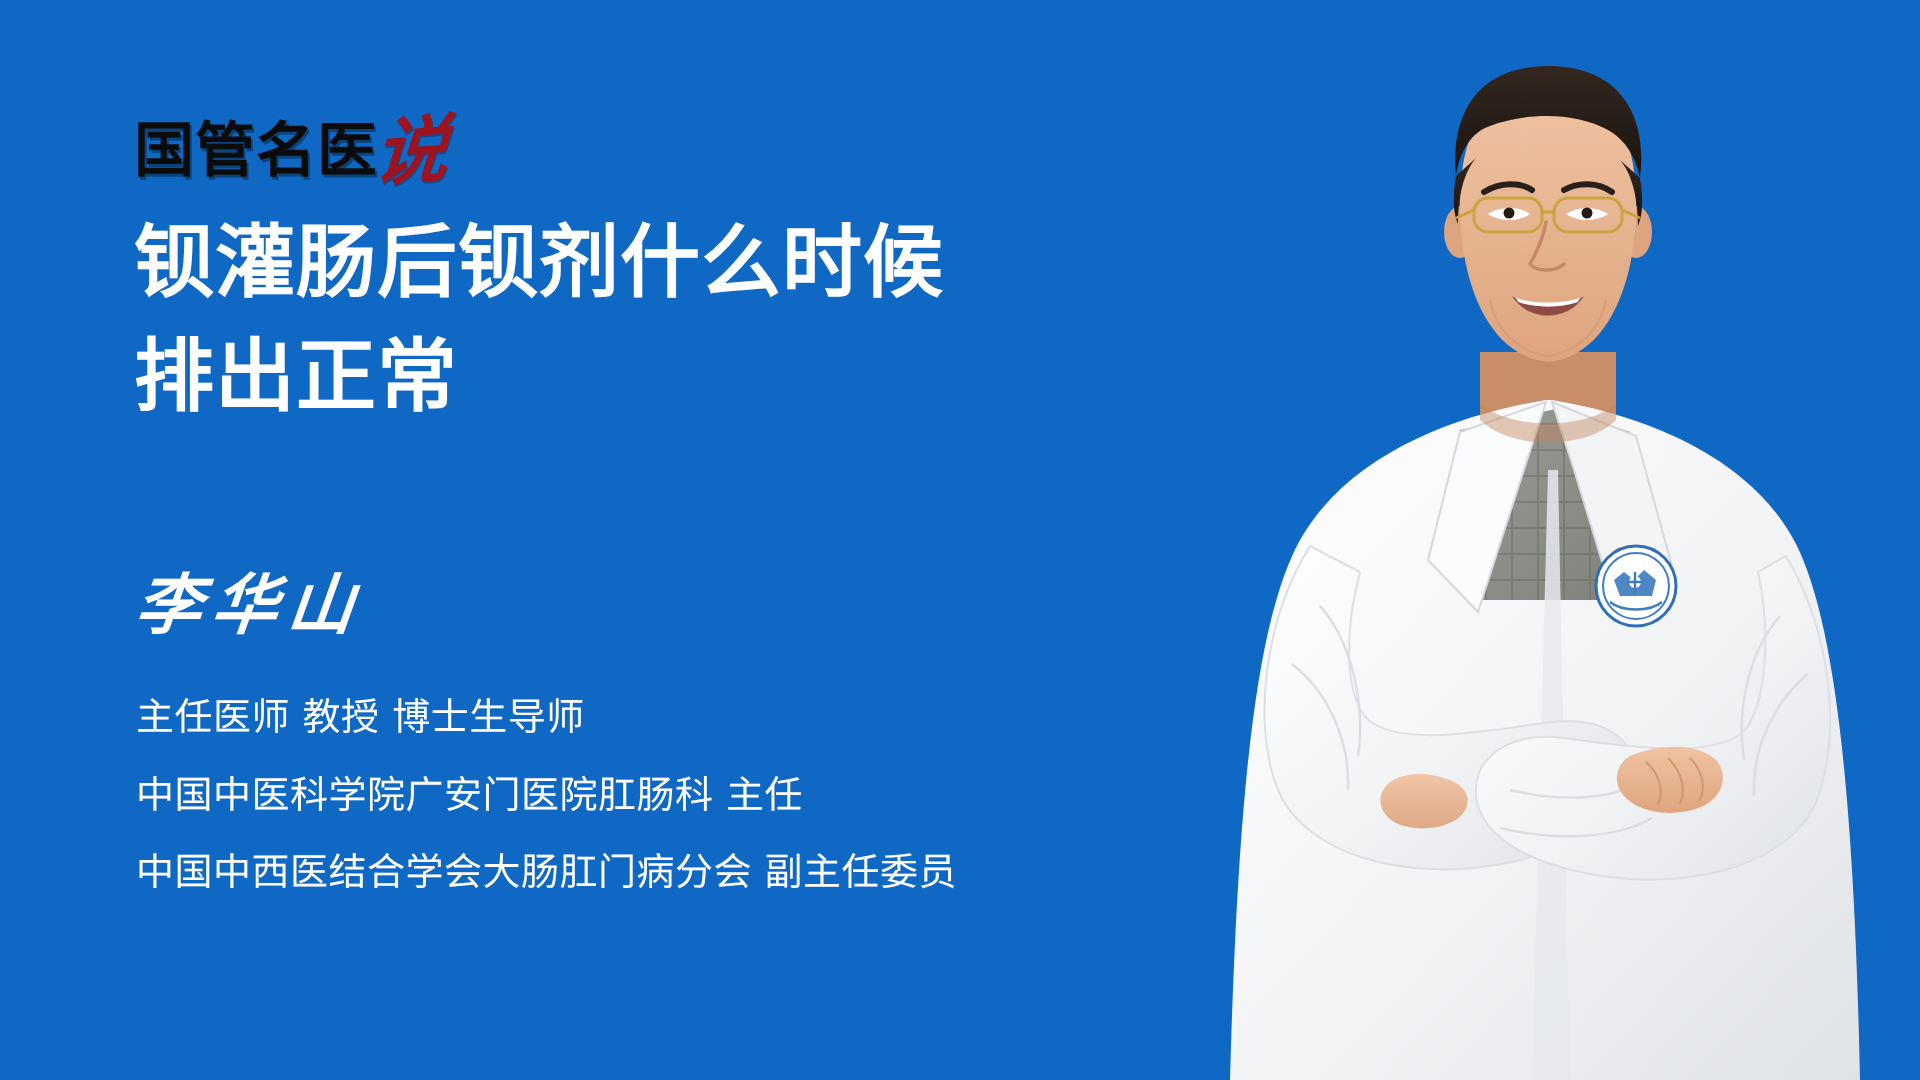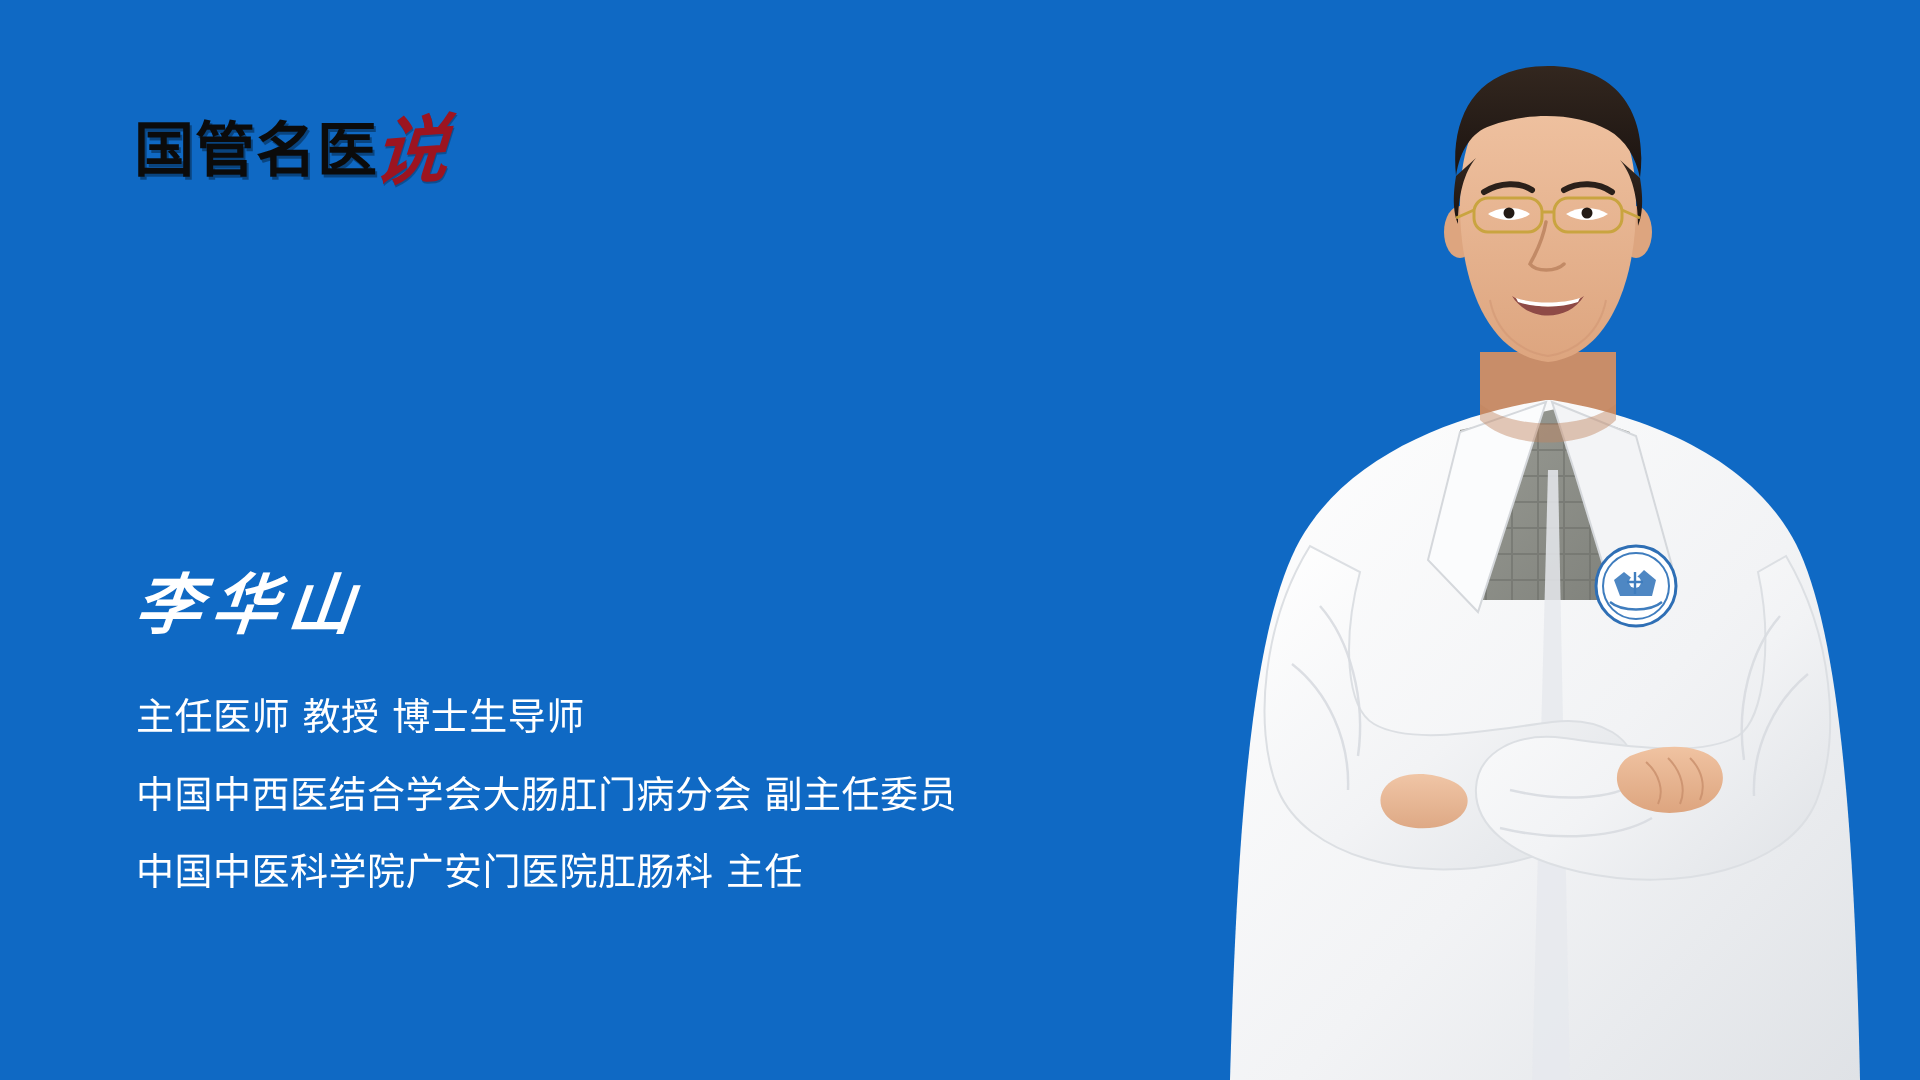--- a/index.html
+++ b/index.html
@@ -126,27 +126,31 @@
 </head>
 <body style="background: rgb(15, 105, 196);">
 
 <div id="stage" style="background: rgb(15, 105, 196);">
 
   <div class="logo-wrap">
     <span class="logo-main">国管名医</span>
     <span class="logo-accent">说</span>
   </div>
 
+  <div class="title-block">
+    <div class="title-line">钡灌肠后钡剂什么时候</div>
+    <div class="title-line">排出正常</div>
+  </div>
 
   <div class="doctor-name">李华山</div>
 
   <div class="credentials">
     <div class="credential-line">主任医师  教授  博士生导师</div>
+    <div class="credential-line">中国中医科学院广安门医院肛肠科  主任</div>
     <div class="credential-line">中国中西医结合学会大肠肛门病分会  副主任委员</div>
-    <div class="credential-line">中国中医科学院广安门医院肛肠科  主任</div>
   </div>
 
   <div class="portrait">
     <svg viewBox="0 0 760 1080" xmlns="http://www.w3.org/2000/svg" aria-hidden="true">
       <defs>
         <linearGradient id="coatG" x1="0" y1="0" x2="1" y2="1">
           <stop offset="0%" stop-color="#ffffff"></stop>
           <stop offset="55%" stop-color="#f2f3f5"></stop>
           <stop offset="100%" stop-color="#dfe2e6"></stop>
         </linearGradient>

